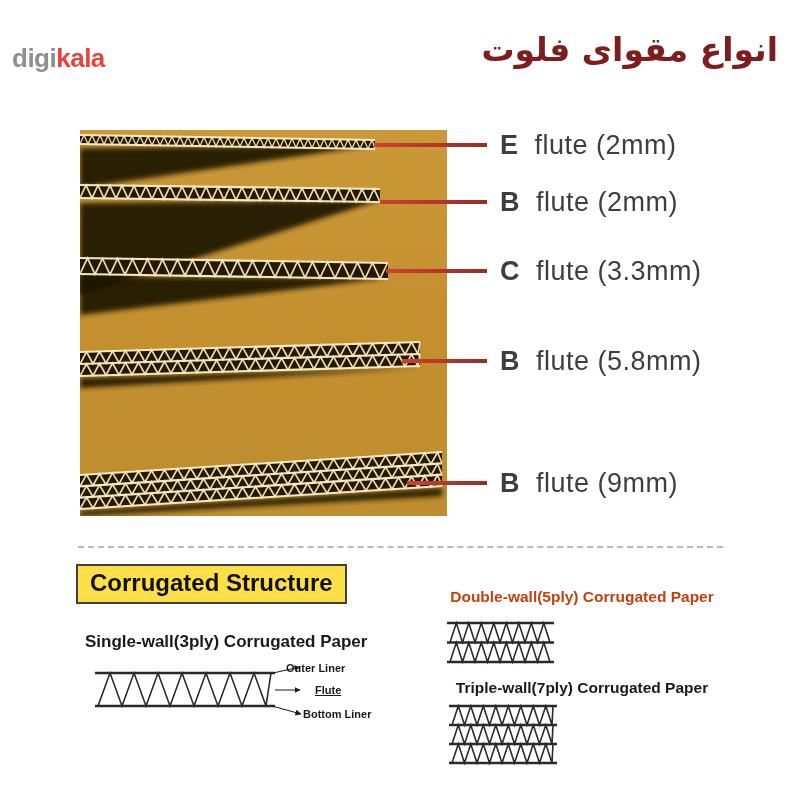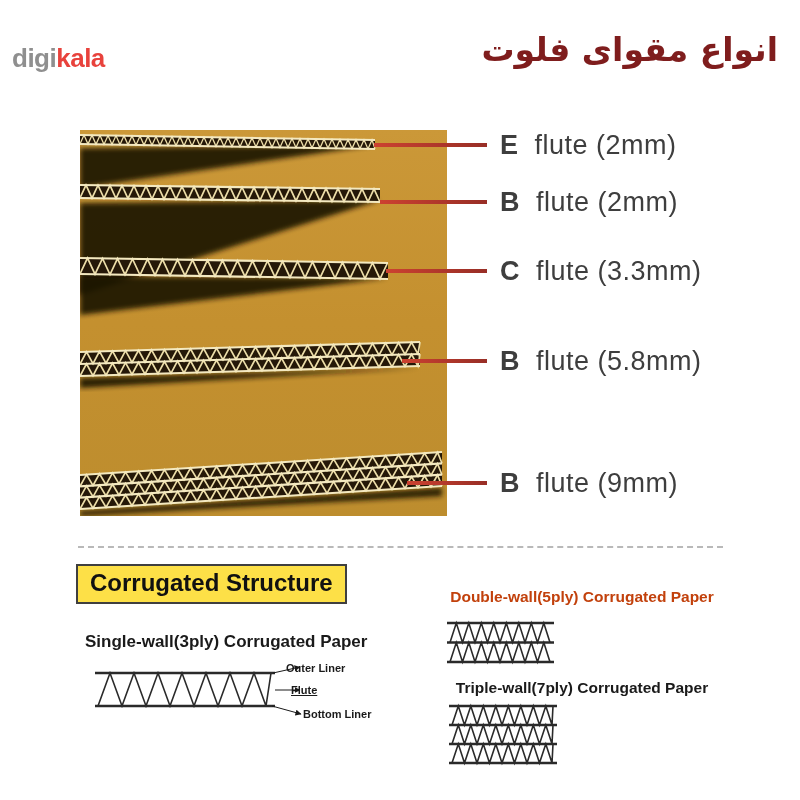--- a/index.html
+++ b/index.html
@@ -34,21 +34,21 @@
   .structure-box{
     position:absolute;left:76px;top:564px;border:2px solid #3f3f3f;
     padding:3px 12px 5px 12px;font-size:24px;font-weight:bold;color:#111;
     background:#fde047;white-space:nowrap;
   }
   .sw-title{position:absolute;left:85px;top:632px;width:315px;text-align:left;
     font-size:17px;font-weight:bold;color:#1a1a1a;white-space:nowrap;}
   .sw-svg{position:absolute;left:88px;top:660px;}
   .part-label{position:absolute;font-size:11px;font-weight:bold;color:#1a1a1a;white-space:nowrap;}
   .part-outer{left:286px;top:662px;}
-  .part-flute{left:291px;top:684px;text-decoration:underline;}
+  .part-flute{left:315px;top:684px;text-decoration:underline;}
   .part-bottom{left:303px;top:708px;}
   .dw-title{position:absolute;left:422px;top:588px;width:320px;text-align:center;
     font-size:15.5px;font-weight:bold;color:#c2410c;white-space:nowrap;}
   .dw-svg{position:absolute;left:440px;top:615px;}
   .tw-title{position:absolute;left:422px;top:679px;width:320px;text-align:center;
     font-size:15.5px;font-weight:bold;color:#1a1a1a;white-space:nowrap;}
   .tw-svg{position:absolute;left:440px;top:700px;}
 </style>
 </head>
 <body>

